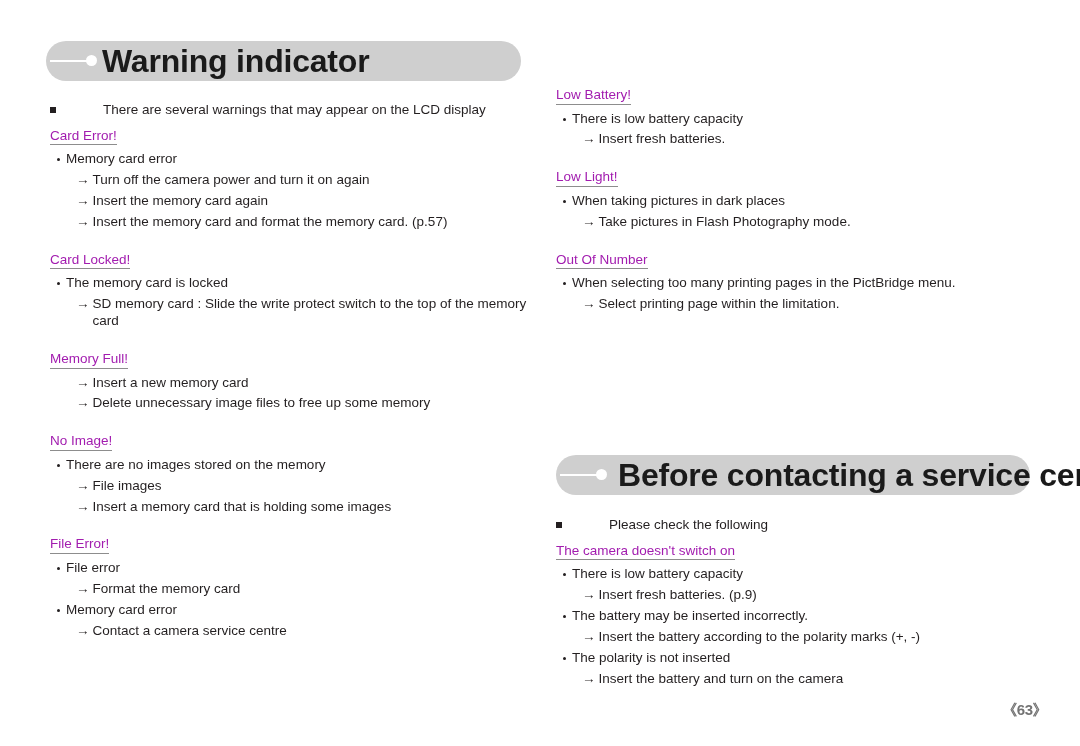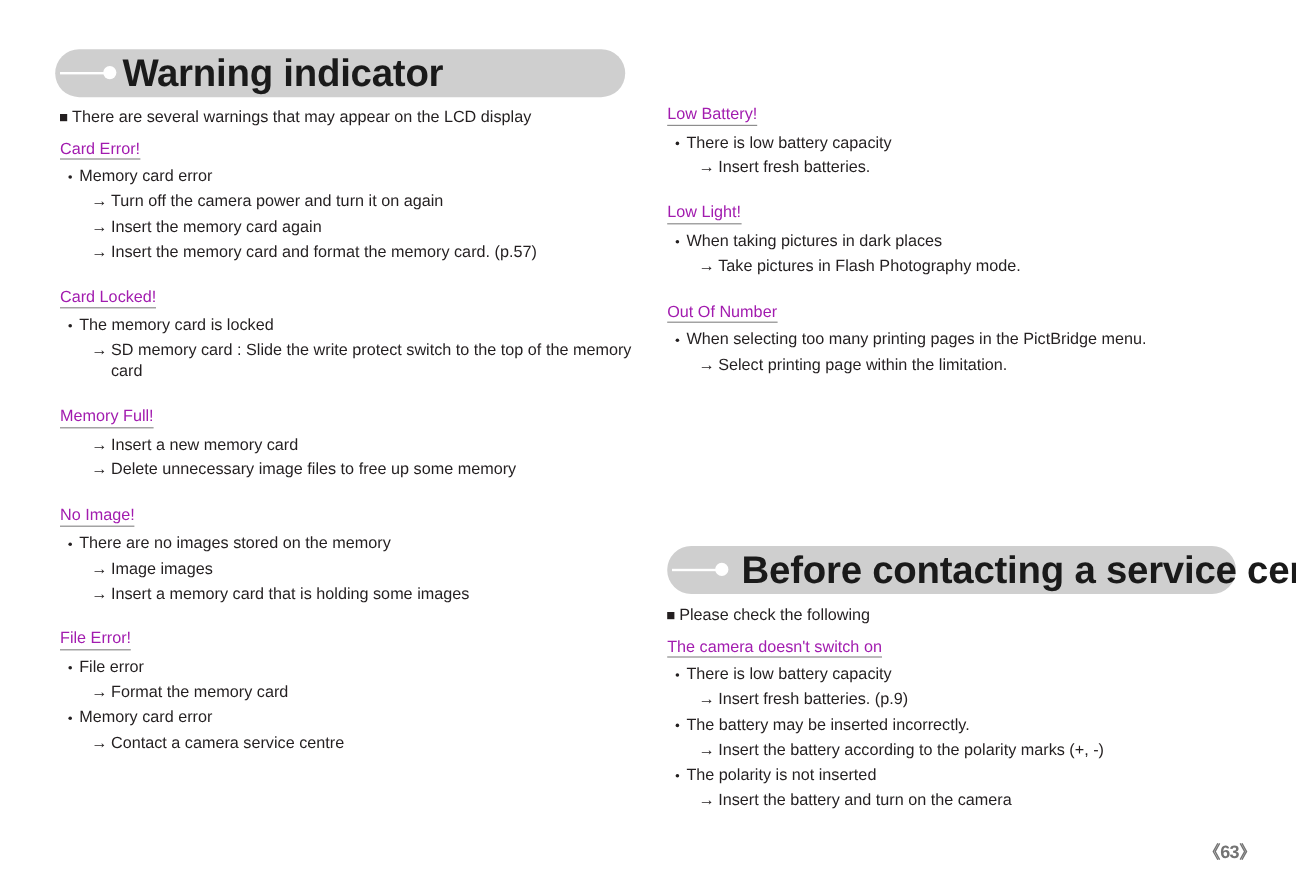--- a/index.html
+++ b/index.html
@@ -74,22 +74,23 @@
     line-height: 1.0;
   }
   #col-left  { left: 50px; top: 90px;  width: 500px; }
   #col-right { left: 556px; top: 88px; width: 490px; }
   #col-right-2 { left: 556px; top: 505px; width: 490px; }
 
   
   .intro {
     display: flex;
     align-items: flex-start;
-    margin: 0 0 10px 0;
-    font-size: 13.5px;
+    margin: 12px 0 10px 0;
+    font-size: 13.5px;
+    gap: 43px;
   }
   .intro .sq {
     display: inline-block;
     width: 6px;
     height: 6px;
     background: #231f20;
     margin: 5px 4px 0 0;
     flex: 0 0 auto;
   }
 
@@ -213,21 +214,21 @@
     </div>
 
     <div class="group">
       <div class="heading">No Image!</div>
       <div class="bullet">
         <span class="dot"></span>
         <span class="txt">There are no images stored on the memory</span>
       </div>
       <div class="arrow">
         <span class="ar">→</span>
-        <span class="txt">Image images</span>
+        <span class="txt">File images</span>
       </div>
       <div class="arrow">
         <span class="ar">→</span>
         <span class="txt">Insert a memory card that is holding some images</span>
       </div>
     </div>
 
     <div class="group">
       <div class="heading">File Error!</div>
       <div class="bullet">

